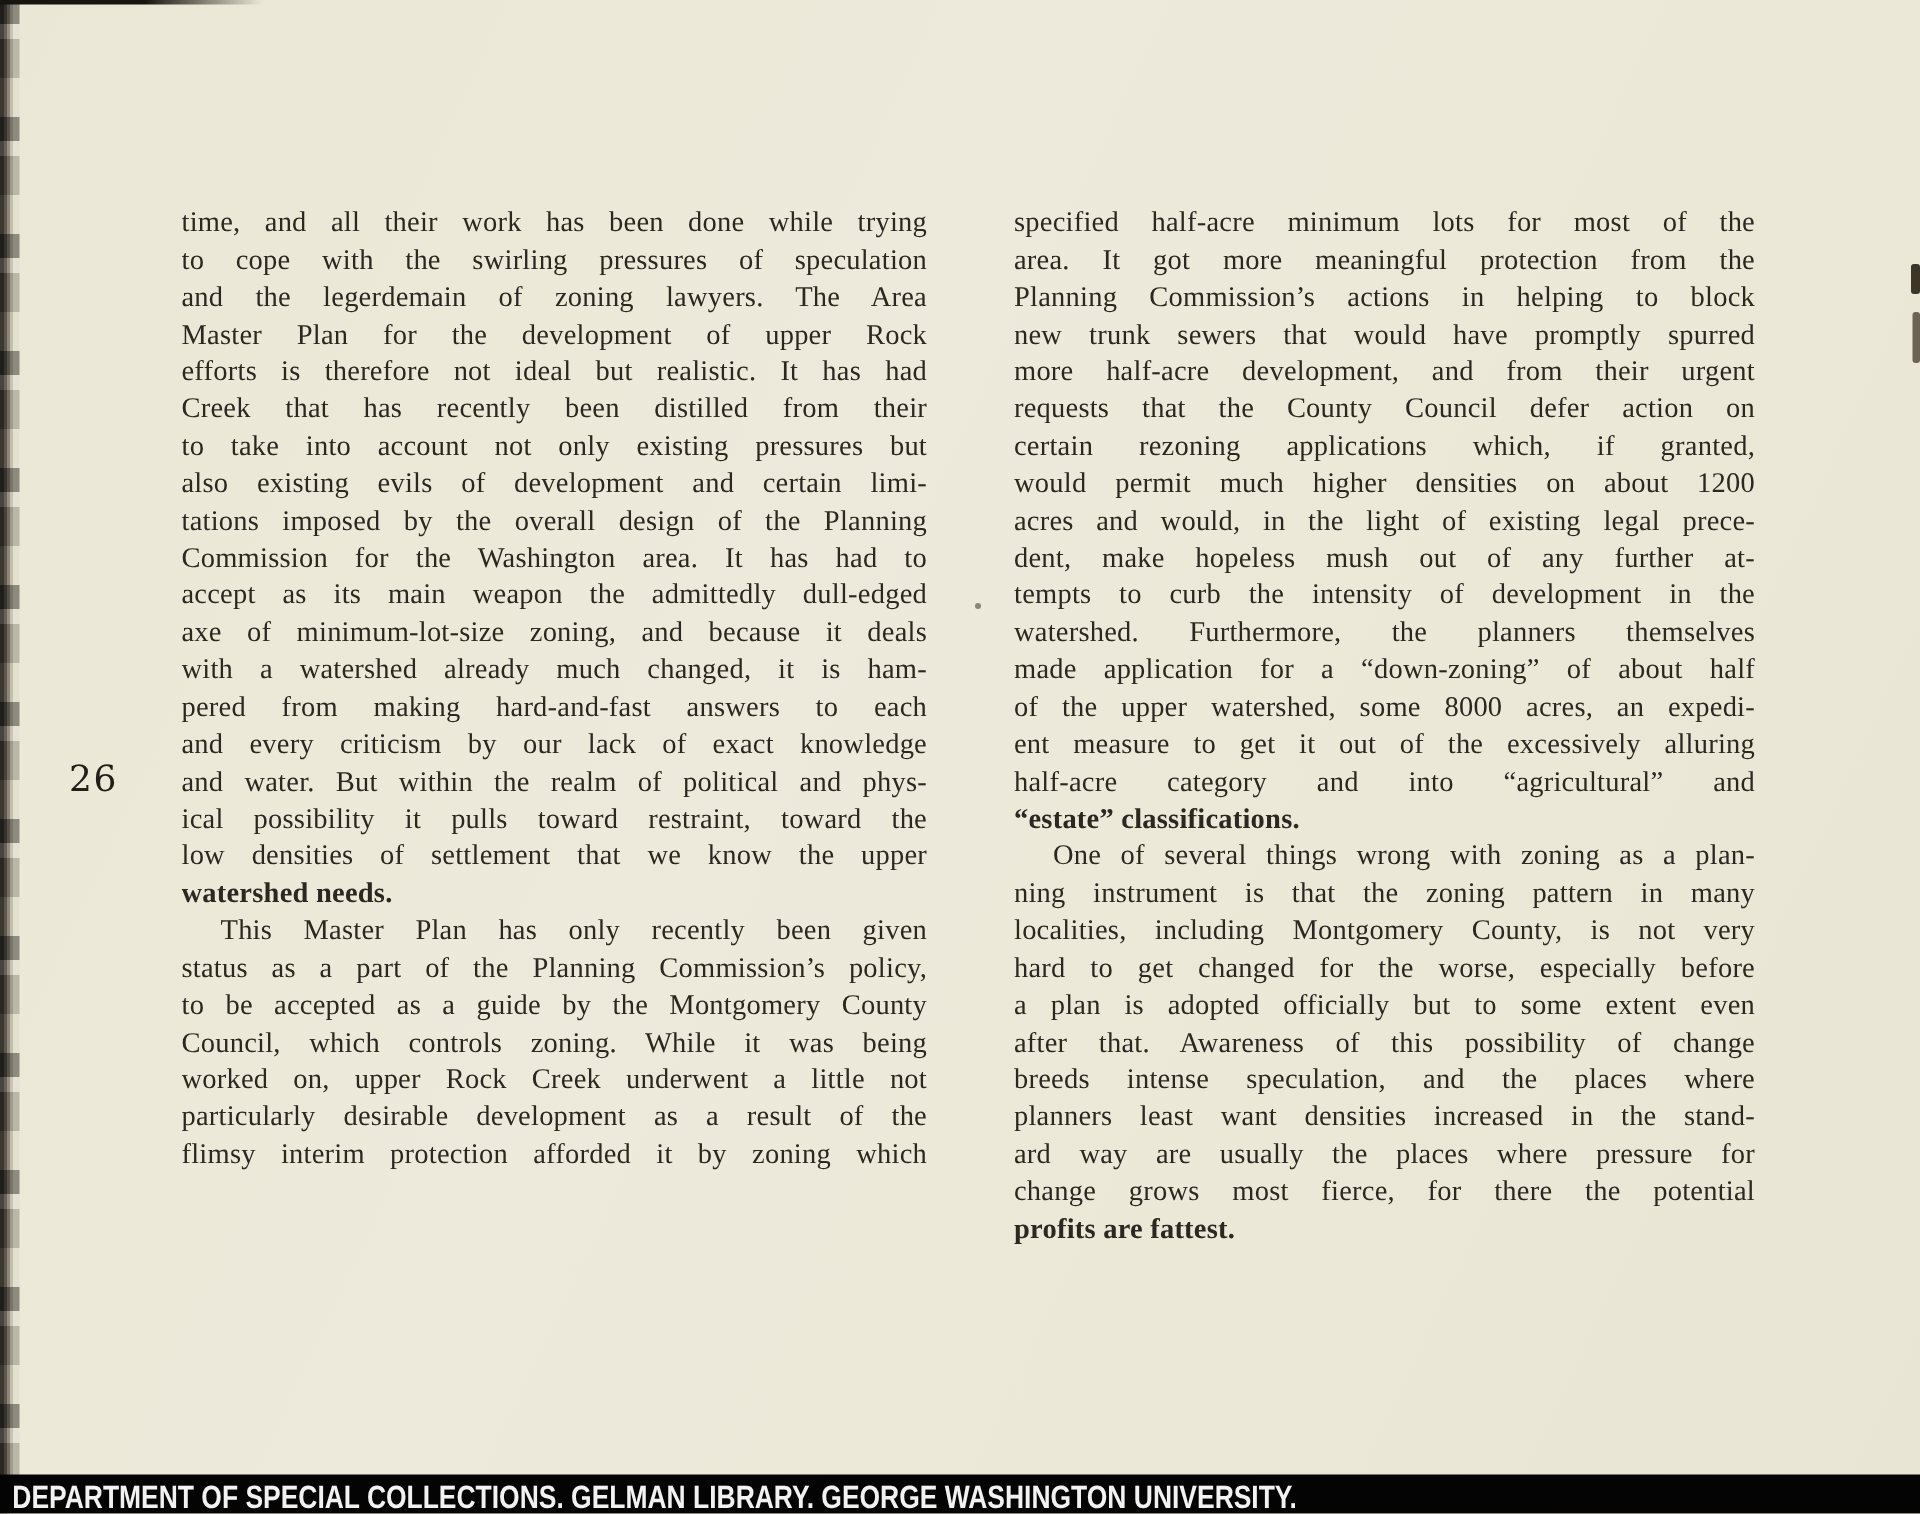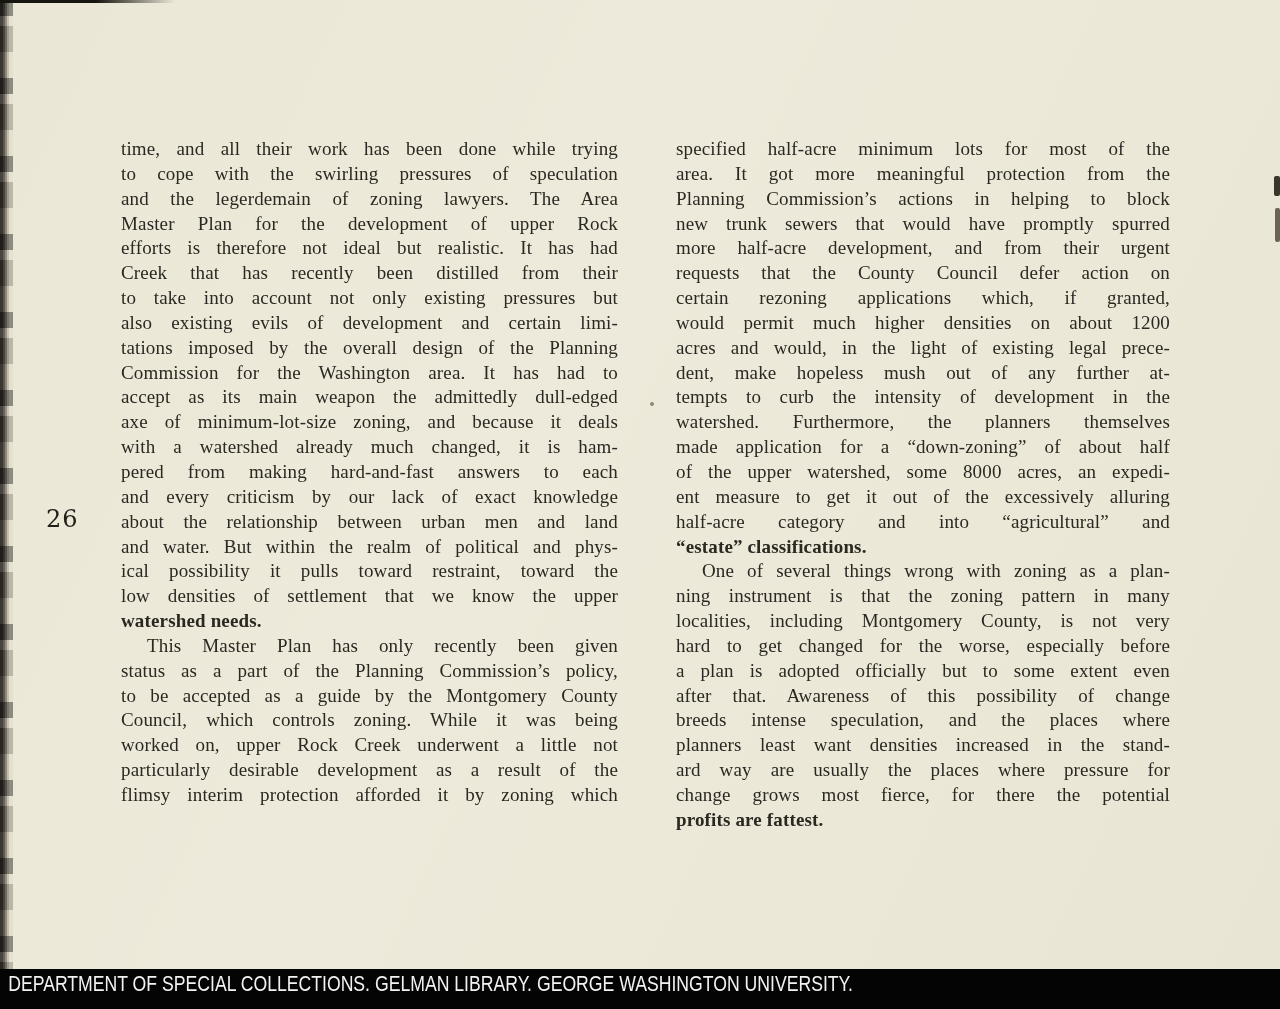--- a/index.html
+++ b/index.html
@@ -72,22 +72,23 @@
   .line.last { text-align-last: left; font-weight: bold; }
   
   .artifact { position: absolute; }
   .mark-1 { left: 1274px; top: 176px; width: 6px; height: 20px; background: #3b352a; border-radius: 2px; }
   .mark-2 { left: 1275px; top: 208px; width: 5px; height: 34px; background: #6b6454; border-radius: 2px; }
   .mark-3 { left: 650px; top: 402px; width: 4px; height: 4px; background: #8d8674; border-radius: 50%; }
   
   .banner {
     position: absolute;
     left: 0; right: 0; bottom: 0;
-    height: 40px;
+    height: 26px;
     background: #040404;
+    font-weight: bold;
   }
   .banner-text {
     display: inline-block;
     padding-left: 10px;
     color: #f2f2f2;
     font-family: "Liberation Sans", sans-serif;
     font-size: 21.5px;
     line-height: 30px;
     white-space: nowrap;
     transform: scaleX(0.82);
@@ -112,21 +113,20 @@
       <div class="line">Creek that has recently been distilled from their</div>
       <div class="line">to take into account not only existing pressures but</div>
       <div class="line">also existing evils of development and certain limi-</div>
       <div class="line">tations imposed by the overall design of the Planning</div>
       <div class="line">Commission for the Washington area. It has had to</div>
       <div class="line">accept as its main weapon the admittedly dull-edged</div>
       <div class="line">axe of minimum-lot-size zoning, and because it deals</div>
       <div class="line">with a watershed already much changed, it is ham-</div>
       <div class="line">pered from making hard-and-fast answers to each</div>
       <div class="line">and every criticism by our lack of exact knowledge</div>
-      <div class="line">about the relationship between urban men and land</div>
       <div class="line">and water. But within the realm of political and phys-</div>
       <div class="line">ical possibility it pulls toward restraint, toward the</div>
       <div class="line">low densities of settlement that we know the upper</div>
       <div class="line last">watershed needs.</div>
       <div class="line indent">This Master Plan has only recently been given</div>
       <div class="line">status as a part of the Planning Commission’s policy,</div>
       <div class="line">to be accepted as a guide by the Montgomery County</div>
       <div class="line">Council, which controls zoning. While it was being</div>
       <div class="line">worked on, upper Rock Creek underwent a little not</div>
       <div class="line">particularly desirable development as a result of the</div>

